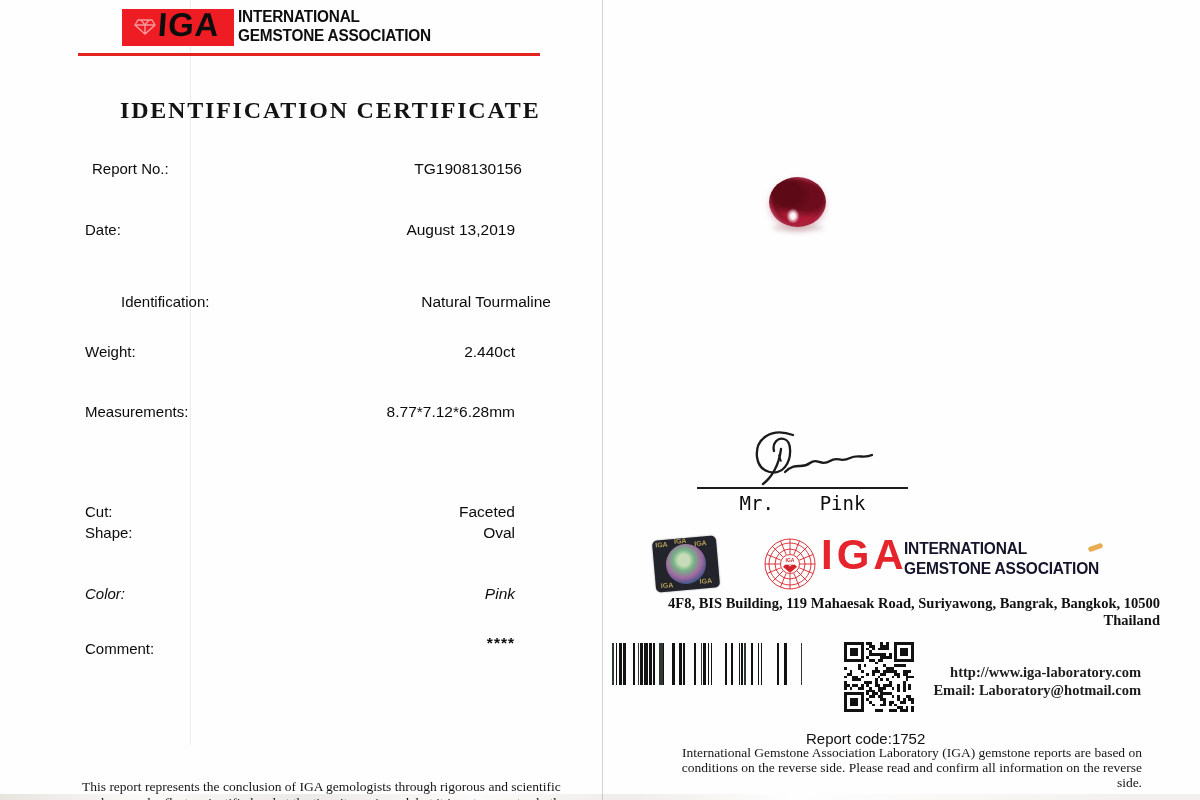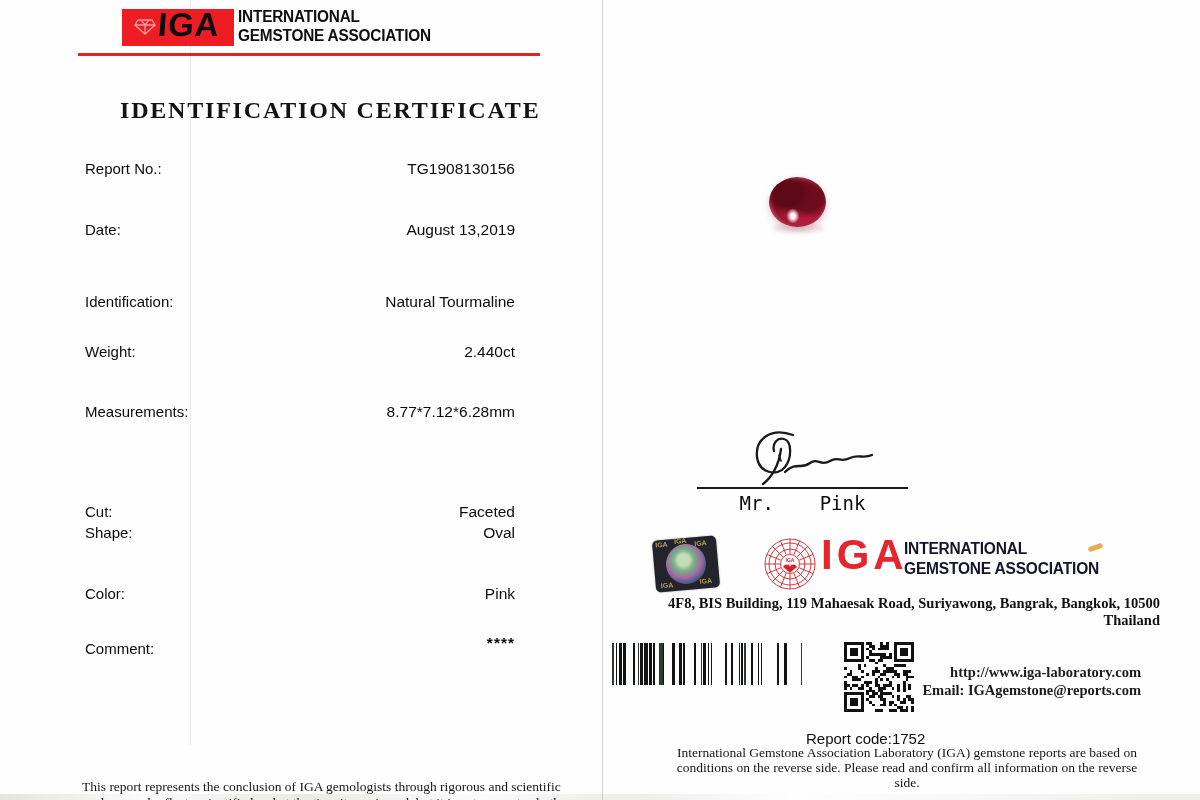--- a/index.html
+++ b/index.html
@@ -19,23 +19,23 @@
   .org-stack{left:238px;top:7px;font-weight:bold;font-size:16px;line-height:19px;
     letter-spacing:-0.2px;color:#0e0e0e;transform:scaleX(.96);transform-origin:left top;}
   .red-rule{left:78px;top:53px;width:462px;height:3px;background:#e2231f;}
   .cert-title{left:120px;top:64px;font-family:"Liberation Serif",serif;font-weight:bold;
     font-size:24px;letter-spacing:1.8px;color:#131313;margin-top:33px;}
 
   
   .field-row{left:85px;width:430px;height:20px;}
   .field-label{position:absolute;left:0;top:0;font-size:15px;color:#0c0c0c;}
   .field-value{position:absolute;right:0;top:0;font-size:15.5px;color:#0c0c0c;}
-  .row-0{top:160px;} .row-1{top:221px;} .row-2{top:293px;}
+  .row-0{top:160px;margin-left:7px;} .row-1{top:221px;} .row-2{top:293px;margin-left:36px;}
   .row-3{top:343px;} .row-4{top:403px;} .row-5{top:464px;margin-top:39px;}
-  .row-6{top:524px;} .row-7{top:585px;} .row-8{top:640px;}
+  .row-6{top:524px;} .row-7{top:585px;font-style:italic;} .row-8{top:640px;}
   .row-8 .field-value{top:-6px;font-weight:bold;letter-spacing:1px;}
 
   .disclaimer-left{left:82px;top:747px;width:492px;
     font-family:"Liberation Serif",serif;font-size:13.5px;line-height:15.5px;color:#151515;margin-top:32px;}
 
   
   .fold-line{left:602px;top:0;width:1px;height:800px;background:rgba(165,165,165,.5);}
   .crease-line{left:190px;top:0;width:1px;height:745px;background:rgba(200,200,200,.33);}
   .scan-strip{left:0;bottom:0;width:100%;height:6px;opacity:.5;
     background:linear-gradient(90deg,rgba(150,140,115,.45) 0%,rgba(150,140,115,.06) 12%,
@@ -77,21 +77,21 @@
   .lab-address{left:660px;top:595px;width:500px;text-align:right;
     font-family:Liberation Serif, serif;font-weight:600;font-size:14.5px;color:#101010;}
 
   
   .barcode-svg{left:612px;top:643px;}
   .qr-svg{left:844px;top:642px;}
   .contact-block{right:59px;top:663px;text-align:right;
     font-family:"Liberation Serif",serif;font-weight:bold;font-size:14.5px;
     line-height:18px;color:#1b1b1b;margin-left:28px;}
   .query-code{left:806px;top:730px;font-size:15px;color:#0f0f0f;}
-  .reverse-note{right:58px;top:745px;width:470px;text-align:center;
+  .reverse-note{right:58px;top:745px;width:470px;text-align:right;
     font-family:"Liberation Serif",serif;font-size:13.5px;line-height:15px;color:#151515;}
 </style>
 </head>
 <body>
 
 <div class="abs fold-line"></div>
 <div class="abs crease-line"></div>
 <div class="abs scan-strip"></div>
 <div class="abs orange-mark"></div>
 
@@ -511,16 +511,16 @@
     <rect x="1" y="24" width="1" height="1" fill="#111"></rect>
     <rect x="2" y="24" width="1" height="1" fill="#111"></rect>
     <rect x="3" y="24" width="1" height="1" fill="#111"></rect>
     <rect x="4" y="24" width="1" height="1" fill="#111"></rect>
     <rect x="5" y="24" width="1" height="1" fill="#111"></rect>
     <rect x="6" y="24" width="1" height="1" fill="#111"></rect>
   </svg>
 
 <div class="abs contact-block">
   <div>http://www.iga-laboratory.com</div>
-  <div>Email: IGAgemstone@reports.com</div>
+  <div>Email: Laboratory@hotmail.com</div>
 </div>
 <div class="abs query-code">Report code:1752</div>
 <div class="abs reverse-note">International Gemstone Association Laboratory (IGA) gemstone reports are based on conditions on the reverse side. Please  read and confirm all information on the reverse side.</div>
 
 </body></html>

